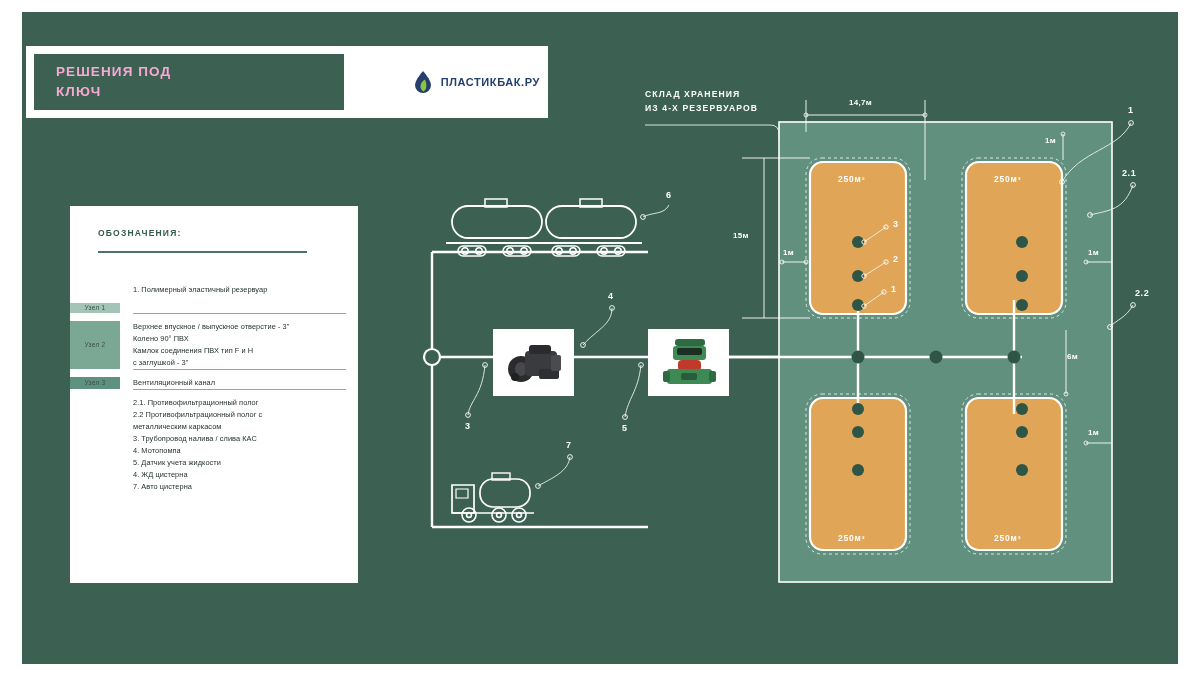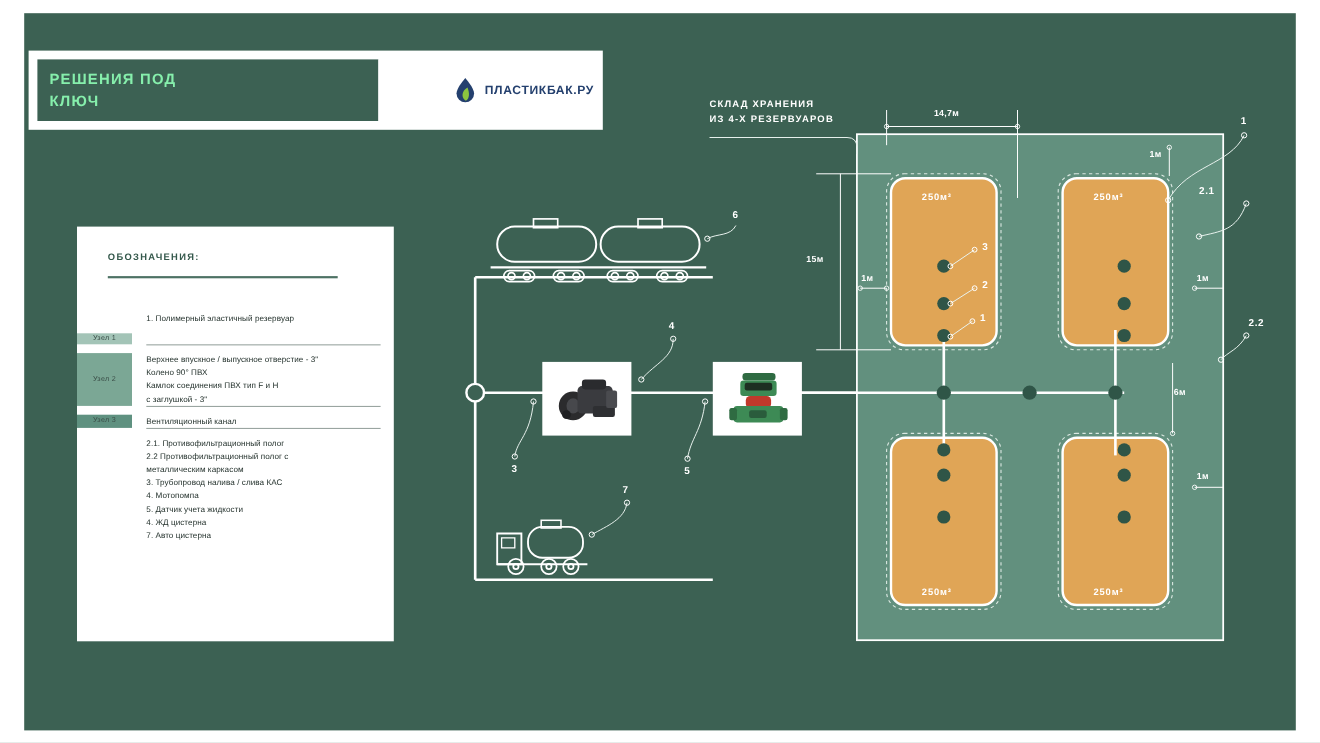--- a/index.html
+++ b/index.html
@@ -7,21 +7,21 @@
 
   #stage{position:relative;width:1200px;height:675px;background:#ffffff;}
 
   
   .canvas{position:absolute;left:22px;top:12px;width:1156px;height:652px;background:#3c6153;}
 
   
   .header-wrap{position:absolute;left:26px;top:46px;width:522px;height:72px;background:#ffffff;padding:0;}
   .header-inner{position:absolute;left:8px;top:8px;width:506px;height:56px;display:flex;}
   .header-title-box{width:310px;height:56px;background:#3c6153;display:flex;align-items:center;}
-  .header-title{color:#86efac;font-size:13.5px;font-weight:bold;letter-spacing:1.1px;line-height:1.45;padding-left:11px;white-space:pre-line;}
+  .header-title{color:#f9a8d4;font-size:13.5px;font-weight:bold;letter-spacing:1.1px;line-height:1.45;padding-left:22px;white-space:pre-line;}
   .header-logo-box{flex:1;height:56px;background:#ffffff;display:flex;align-items:center;justify-content:flex-end;}
   .logo{display:flex;align-items:center;gap:7px;}
   .logo-mark{width:21px;height:24px;position:relative;}
   .logo-text{font-size:11px;font-weight:bold;letter-spacing:0.6px;color:#24406e;}
 
   
   .legend{position:absolute;left:70px;top:206px;width:288px;height:377px;background:#ffffff;}
   .legend-title{position:absolute;left:28px;top:22px;font-size:8.5px;font-weight:bold;letter-spacing:1.2px;color:#35594c;}
   .legend-rule{position:absolute;left:28px;top:45px;width:209px;height:2px;background:#4d7264;}
 
@@ -370,21 +370,21 @@
   <div class="dim" style="left:1045px;top:136px;">1м</div>
   <div class="dim" style="left:1088px;top:248px;">1м</div>
   <div class="dim" style="left:1067px;top:352px;">6м</div>
   <div class="dim" style="left:1088px;top:428px;">1м</div>
 
   <div class="callout" style="left:893px;top:219px;">3</div>
   <div class="callout" style="left:893px;top:254px;">2</div>
   <div class="callout" style="left:891px;top:284px;">1</div>
 
   <div class="callout" style="left:1128px;top:105px;">1</div>
-  <div class="callout" style="left:1090px;top:168px;">2.1</div>
+  <div class="callout" style="left:1122px;top:168px;">2.1</div>
   <div class="callout" style="left:1122px;top:288px;margin-left:13px;">2.2</div>
 
   <div class="callout" style="left:666px;top:190px;">6</div>
   <div class="callout" style="left:465px;top:421px;">3</div>
   <div class="callout" style="left:608px;top:291px;">4</div>
   <div class="callout" style="left:622px;top:423px;">5</div>
   <div class="callout" style="left:566px;top:440px;">7</div>
 </div>
 
 </body></html>

